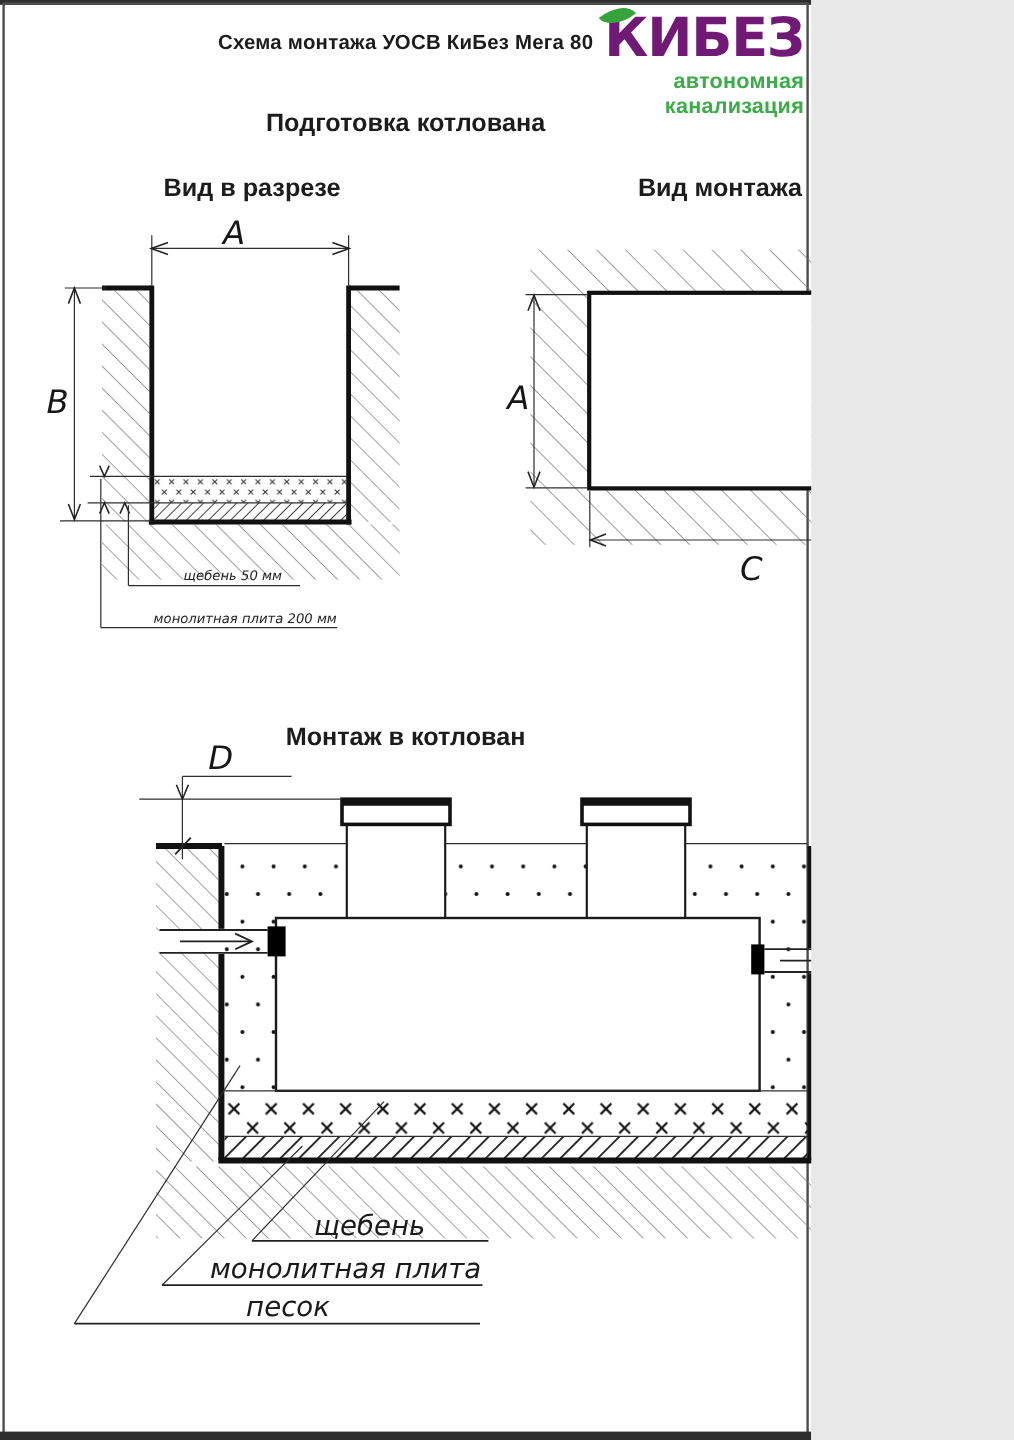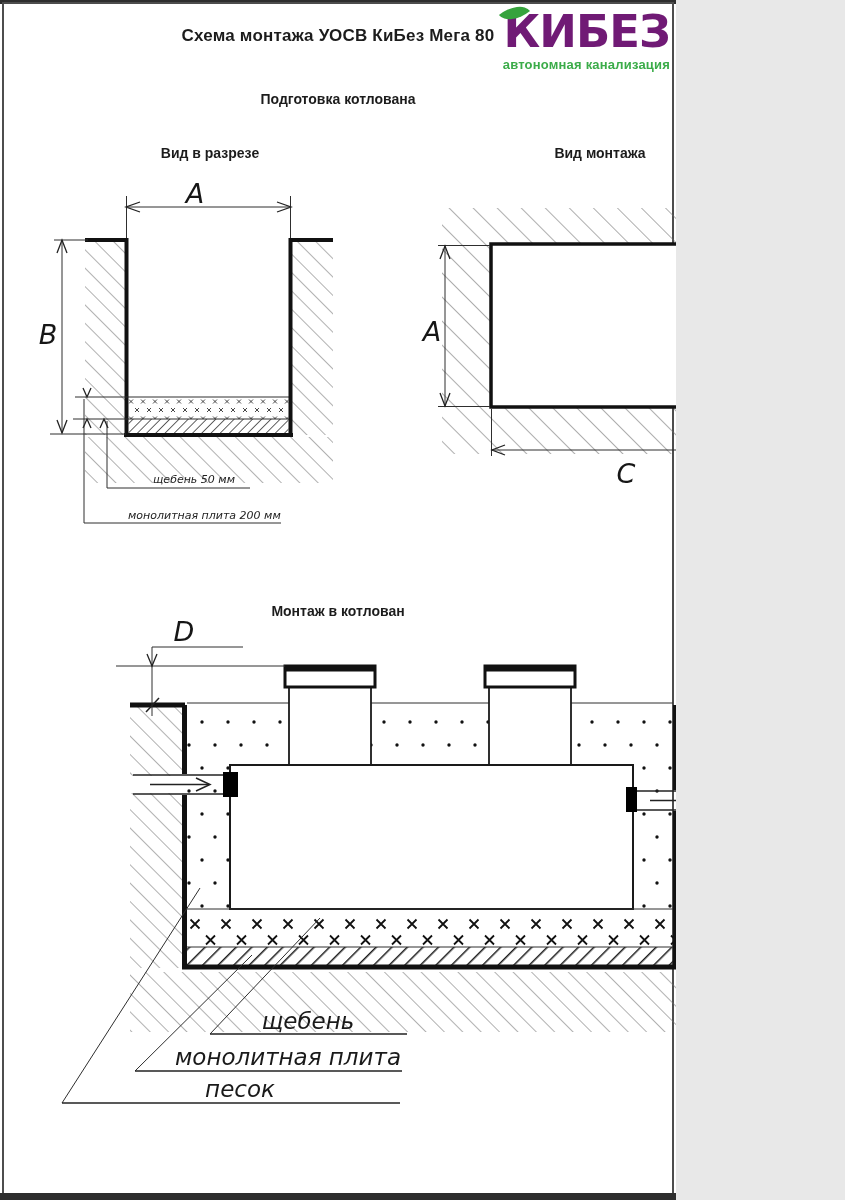--- a/index.html
+++ b/index.html
@@ -4,32 +4,32 @@
 <style>
   html,body{margin:0;padding:0;background:#e8e8e8;}
   .page{position:relative;width:676px;height:1200px;background:#ffffff;overflow:hidden;
         font-family:"Liberation Sans",sans-serif;color:#1c1c1c;}
   .frame{position:absolute;inset:2px;border:2px solid #4d4d4d;pointer-events:none;}
   .bar-top{position:absolute;top:0;left:0;right:0;height:4px;background:#2e2e2e;}
   .bar-bottom{position:absolute;bottom:0;left:0;right:0;height:7px;background:#2e2e2e;}
 
   .doc-title{position:absolute;top:26px;left:0;right:0;text-align:center;
              font-size:17px;font-weight:bold;letter-spacing:.2px;}
-  .h-sub{position:absolute;text-align:center;font-size:14px;font-weight:bold;}
+  .h-sub{position:absolute;text-align:center;font-size:21px;font-weight:bold;}
   .h-prep{top:91px;left:0;right:0;}
   .h-view-section{top:145px;left:104px;width:212px;}
   .h-view-top{top:145px;left:494px;width:212px;}
   .h-install{top:603px;left:0;right:0;}
 
   .logo{position:absolute;top:8px;right:6px;width:172px;text-align:right;}
   .logo-brand{position:relative;font-size:45px;line-height:48px;font-weight:bold;
               letter-spacing:-1px;color:#701a75;font-family:"DejaVu Sans",sans-serif;}
   .leaf{position:absolute;left:3px;top:-3px;width:27px;height:16px;background:#36a33d;
         border-radius:0 100% 0 100%;transform:rotate(-38deg);}
-  .logo-tagline{margin-top:1px;font-size:13px;font-weight:bold;letter-spacing:.2px;color:#3bac49;}
+  .logo-tagline{margin-top:1px;font-size:18px;font-weight:bold;letter-spacing:.2px;color:#3bac49;}
 
   svg.art{position:absolute;left:0;top:0;}
   .thick{stroke:#111;stroke-width:4;fill:none;}
   .thick5{stroke:#111;stroke-width:5;fill:none;}
   .thin{stroke:#2e2e2e;stroke-width:1;fill:none;}
   .mid{stroke:#222;stroke-width:1.5;fill:none;}
   .arr{stroke:#222;stroke-width:1.3;fill:none;}
   .dim-letter{font:italic 27px "DejaVu Sans",sans-serif;fill:#161616;}
   .note-small{font:italic 11px "DejaVu Sans",sans-serif;fill:#222;}
   .note-big{font:italic 23px "DejaVu Sans",sans-serif;fill:#1a1a1a;}

